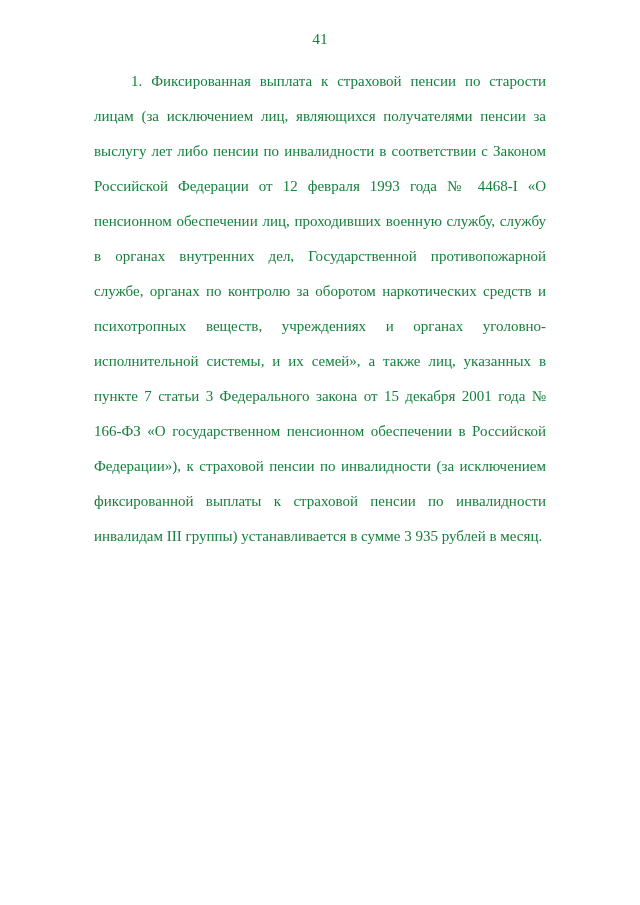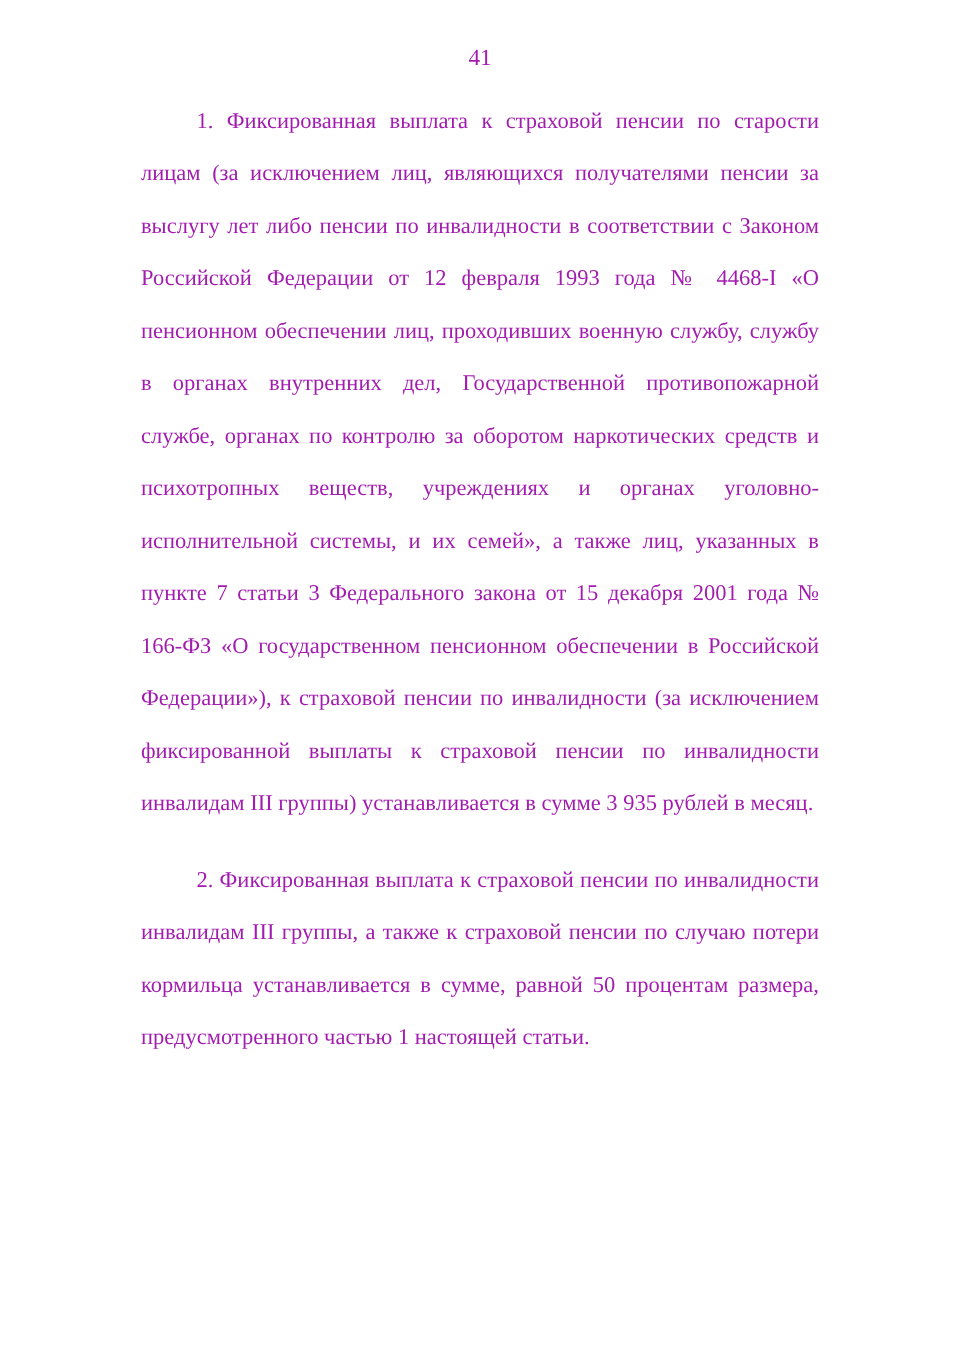--- a/index.html
+++ b/index.html
@@ -5,21 +5,21 @@
   html, body {
     margin: 0;
     padding: 0;
     background: #ffffff;
   }
   .page {
     position: relative;
     width: 640px;
     height: 905px;
     background: #ffffff;
-    color: #a21caf;
+    color: #15803d;
     font-family: "Liberation Serif", "DejaVu Serif", serif;
     box-sizing: border-box;
     padding: 30px 78px 0 78px;
     overflow: hidden;
   }
   .page-number {
     text-align: center;
     font-size: 15.5px;
     line-height: 18px;
     margin: 0 0 16px 0;
@@ -45,16 +45,15 @@
 </head>
 <body>
 
 <div class="page">
 
   <div class="page-number">41</div>
 
 
   <p class="para">1. Фиксированная выплата к страховой пенсии по старости лицам (за исключением лиц, являющихся получателями пенсии за выслугу лет либо пенсии по инвалидности в соответствии с Законом Российской Федерации от 12 февраля 1993 года № 4468-I «О пенсионном обеспечении лиц, проходивших военную службу, службу в органах внутренних дел, Государственной противопожарной службе, органах по контролю за оборотом наркотических средств и психотропных веществ, учреждениях и органах уголовно-исполнительной системы, и их семей», а также лиц, указанных в пункте 7 статьи 3 Федерального закона от 15 декабря 2001 года № 166-ФЗ «О государственном пенсионном обеспечении в Российской Федерации»), к страховой пенсии по инвалидности (за исключением фиксированной выплаты к страховой пенсии по инвалидности инвалидам III группы) устанавливается в сумме 3 935 рублей в месяц.</p>
 
-  <p class="para">2. Фиксированная выплата к страховой пенсии по инвалидности инвалидам III группы, а также к страховой пенсии по случаю потери кормильца устанавливается в сумме, равной 50 процентам размера, предусмотренного частью 1 настоящей статьи.</p>
 
 
 </div>
 
 </body></html>

